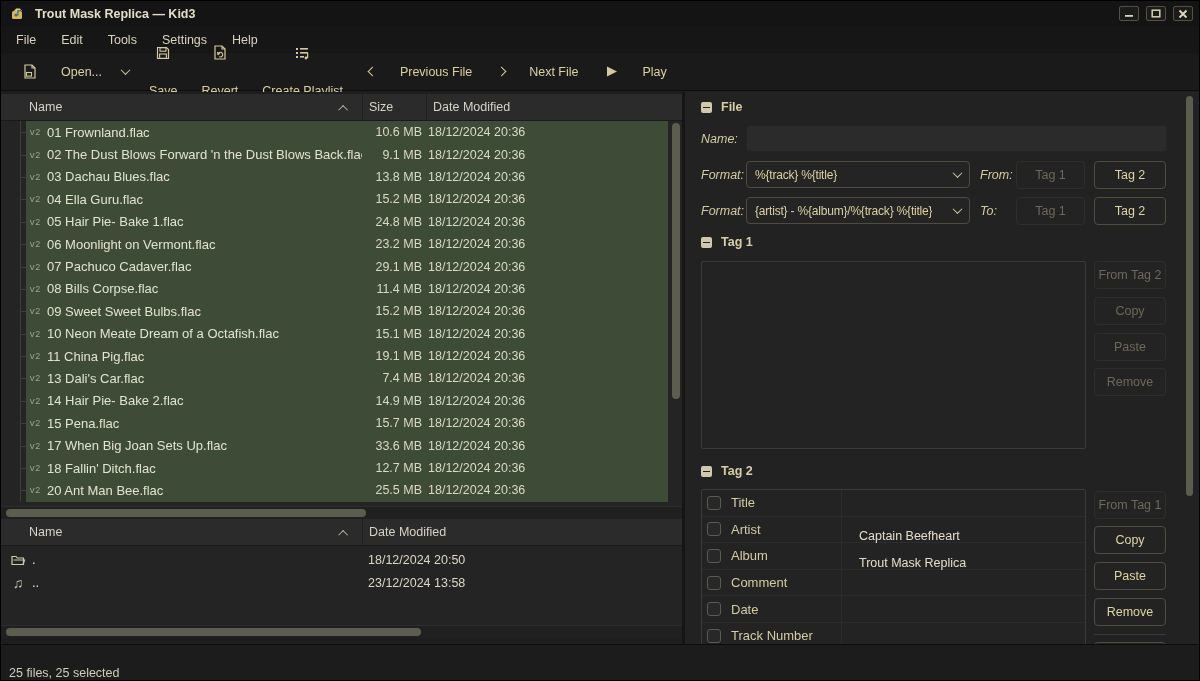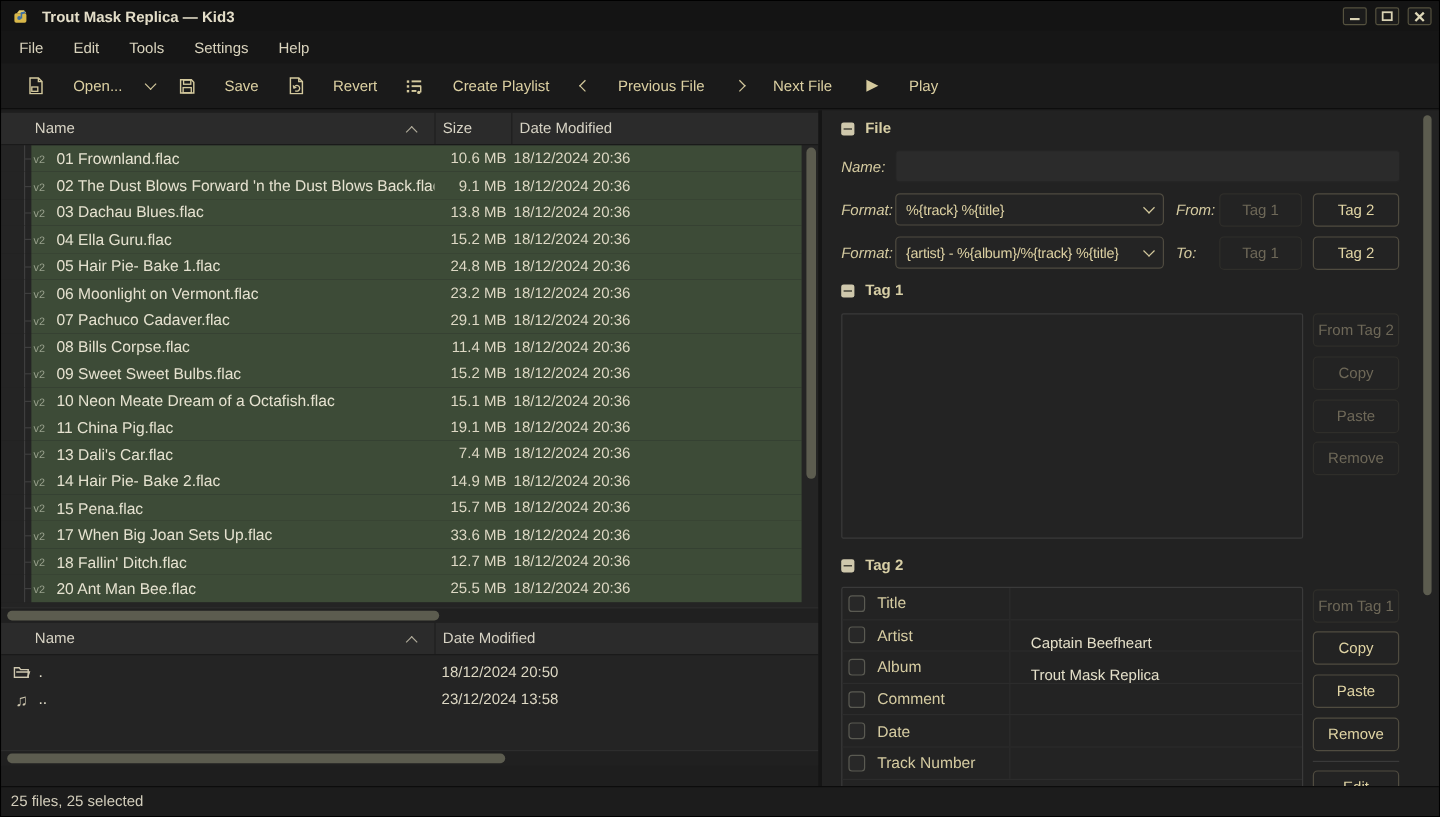--- a/index.html
+++ b/index.html
@@ -21,21 +21,21 @@
   
   .menubar { position:absolute; top:25px; left:0; right:0; height:27px; background:#161616;
              display:flex; align-items:center; padding-left:6px; }
   .menu-item { padding:4px 9px; margin-right:7px; color:#d9d3bd; font-size:12.5px; cursor:pointer; }
 
   
   .toolbar { position:absolute; top:52px; left:0; right:0; height:38px; background:#1a1a1a;
              border-bottom:1px solid #0d0d0d; display:flex; align-items:center; padding-left:14px; }
   .tbtn { display:flex; align-items:center; gap:24px; padding:5px 8px; border-radius:3px;
           color:#dcd0a2; cursor:pointer; }
-  .tbtn + .tbtn { margin-left:8px; }
+  .tbtn + .tbtn { margin-left:8px;flex-direction:column; }
   .tbtn .tlabel { font-size:12.5px; }
   .tbtn svg { display:block; }
   .tsep { width:10px; }
 
   
   .chev { display:inline-block; width:7px; height:7px; border-left:1.6px solid #d4c99d;
           border-top:1.6px solid #d4c99d; }
   .chev.down  { transform:rotate(-135deg) translate(1px,1px); }
   .chev.up    { transform:rotate(45deg) translateY(2px); }
   .chev.left  { transform:rotate(-45deg); }
@@ -62,21 +62,21 @@
   .filelist { position:absolute; top:2px; left:0; width:681px; height:513px; background:#242424; }
   .fl-rows { position:absolute; top:27px; left:0; right:0; height:381px; overflow:hidden; }
   .fl-row { display:flex; height:22.4px; }
   .gutter { position:relative; width:25px; flex:0 0 auto; background:#242424; }
   .gutter::before { content:""; position:absolute; left:19px; top:0; bottom:0; width:1px; background:#3e3e3e; }
   .gutter::after  { content:""; position:absolute; left:19px; top:50%; width:6px; height:1px; background:#3e3e3e; }
   .rowsel { flex:1; display:grid; grid-template-columns:1fr 64px 242px; align-items:center;
             background:#3d4b37; margin-right:14px; }
   .fname { padding-left:2px; display:flex; align-items:center; gap:5px; white-space:nowrap;
            overflow:hidden; color:#e6e2d0; }
-  .v2-badge { font-size:9px; color:#99a18d; flex:0 0 14px; padding-top:2px; }
+  .v2-badge { font-size:9px; color:#99a18d; flex:0 0 14px; text-align:center; padding-top:2px;font-family:Liberation Mono, monospace; }
   .fsize { text-align:right; padding-right:4px; color:#ddd8c4; font-size:12.5px; }
   .fdate { padding-left:2px; color:#ddd8c4; font-size:12.5px; }
 
   
   .fl-vscroll { position:absolute; top:29px; right:1px; width:10px; height:470px; }
   .fl-vscroll .thumb { position:absolute; top:0; left:1px; width:8px; height:276px;
                        background:#5c5c4f; border-radius:4px; }
   
   .hscroll { position:absolute; left:0; height:13px; background:#202020; border-top:1px solid #2d2d2d; }
   .hscroll .thumb { position:absolute; top:2px; height:8px; background:#5c5c4f; border-radius:4px; }
@@ -86,22 +86,22 @@
   
   .folderlist { position:absolute; top:427px; left:0; width:681px; bottom:18px; background:#242424; }
   .dl-row { display:flex; align-items:center; height:23px; }
   .dl-name { width:361px; display:flex; align-items:center; gap:6px; padding-left:9px;
              color:#e2ddca; }
   .dl-date { color:#ddd8c4; padding-left:6px; font-size:12.5px; }
   .note-glyph { font-size:14px; color:#cfc8b0; width:16px; text-align:center; }
   .dl-icon { width:16px; display:flex; justify-content:center; }
 
   
-  .statusbar { position:absolute; left:0; right:0; bottom:0; height:25px; background:#1c1c1c;
-               border-top:1px solid #0c0c0c; display:flex; align-items:center; padding-left:8px;
+  .statusbar { position:absolute; left:0; right:0; bottom:0; height:36px; background:#1c1c1c;
+               border-top:1px solid #0c0c0c; display:flex; align-items:flex-end; padding-left:8px;
                color:#d2cdbb; font-size:12.5px; }
 
   
   .rp-label { color:#d5cba1; font-size:12.5px;font-style:italic; }
   .sec-head { position:absolute; display:flex; align-items:center; gap:9px; color:#d8cfa6;
               font-size:12.5px; font-weight:bold; cursor:pointer; }
   .collapse-box { width:11px; height:11px; background:#cfc8ac; border-radius:2px; position:relative; }
   .collapse-box::after { content:""; position:absolute; left:2px; right:2px; top:5px; height:1.6px; background:#23231d; }
 
   .text-input { position:absolute; background:#2b2b2b; border:1px solid #242424; border-radius:3px;

